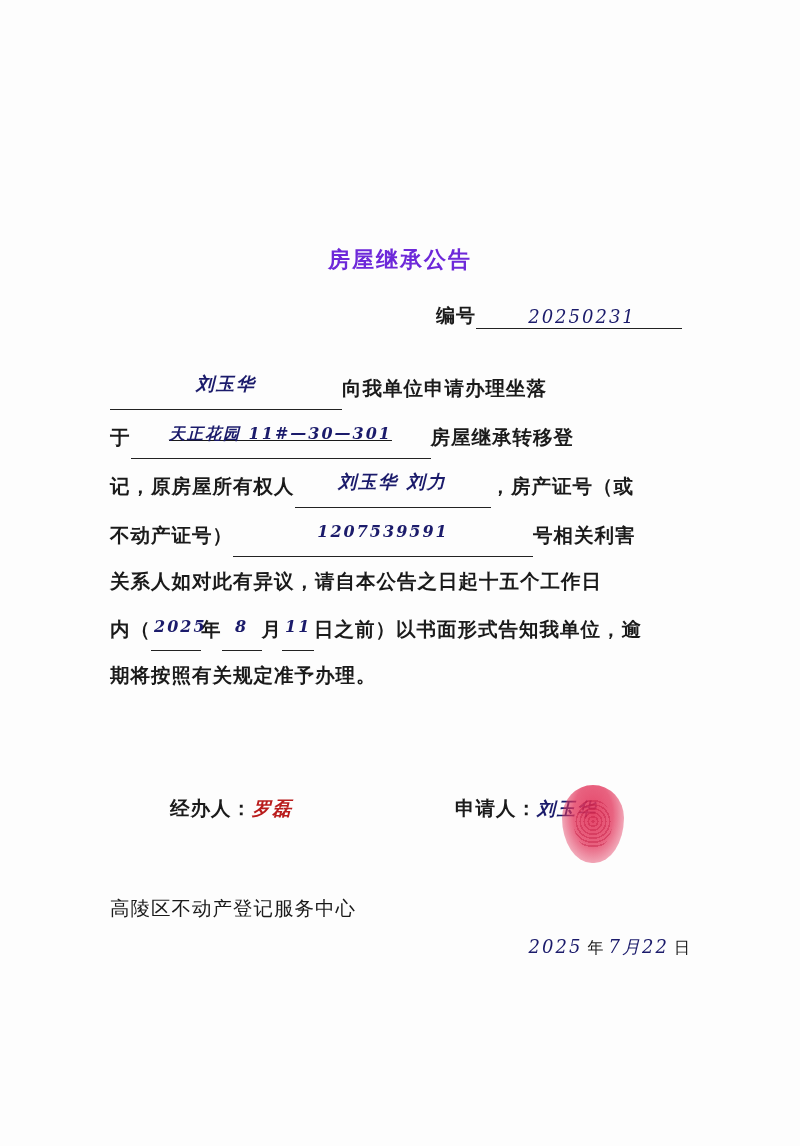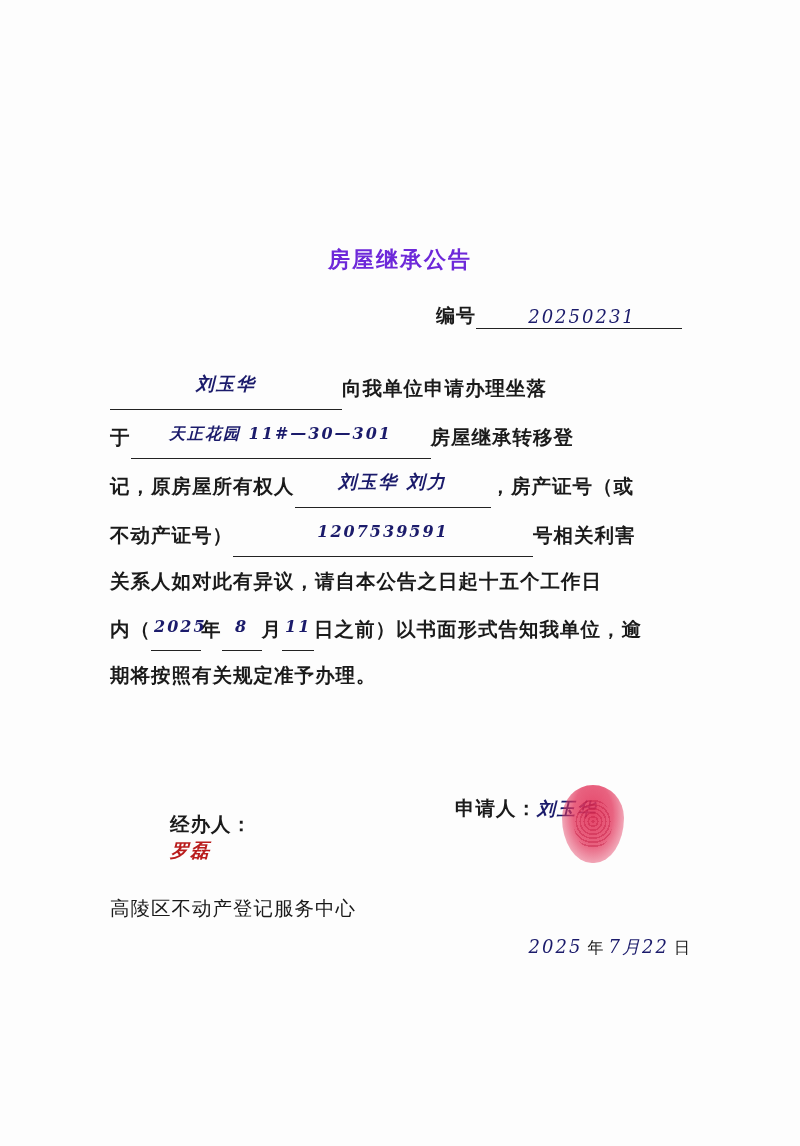--- a/index.html
+++ b/index.html
@@ -87,21 +87,21 @@
 
   .blank {
     border-bottom: 1.4px solid #222;
     display: inline-block;
     text-align: center;
     padding-bottom: 2px;
     position: relative;
     top: -2px;
   }
   .b-applicant { width: 232px; }
-  .b-address   { width: 300px; }
+  .b-address   { width: 300px; text-decoration: underline; }
   .b-owner     { width: 196px; }
   .b-cert      { width: 300px; }
 
   .minib {
     border-bottom: 1.1px solid #222;
     display: inline-block;
     text-align: center;
     padding: 0 3px 1px 3px;
     position: relative;
     top: -2px;
@@ -115,24 +115,23 @@
     left: 110px;
     top: 795px;
     width: 580px;
     font-size: 19.5px;
     font-weight: bold;
     letter-spacing: 1px;
   }
   .sign-left {
     position: absolute;
     left: 60px;
-    top: 16px;
-    display: flex;
-    align-items: flex-start;
-    flex-direction: column;
+    top: 0;
+    display: flex;
+    align-items: center;
   }
   .sign-right {
     position: absolute;
     left: 345px;
     top: 0;
     display: flex;
     align-items: baseline;
   }
   .seal-hw {
     font-family: "DejaVu Serif", serif;

